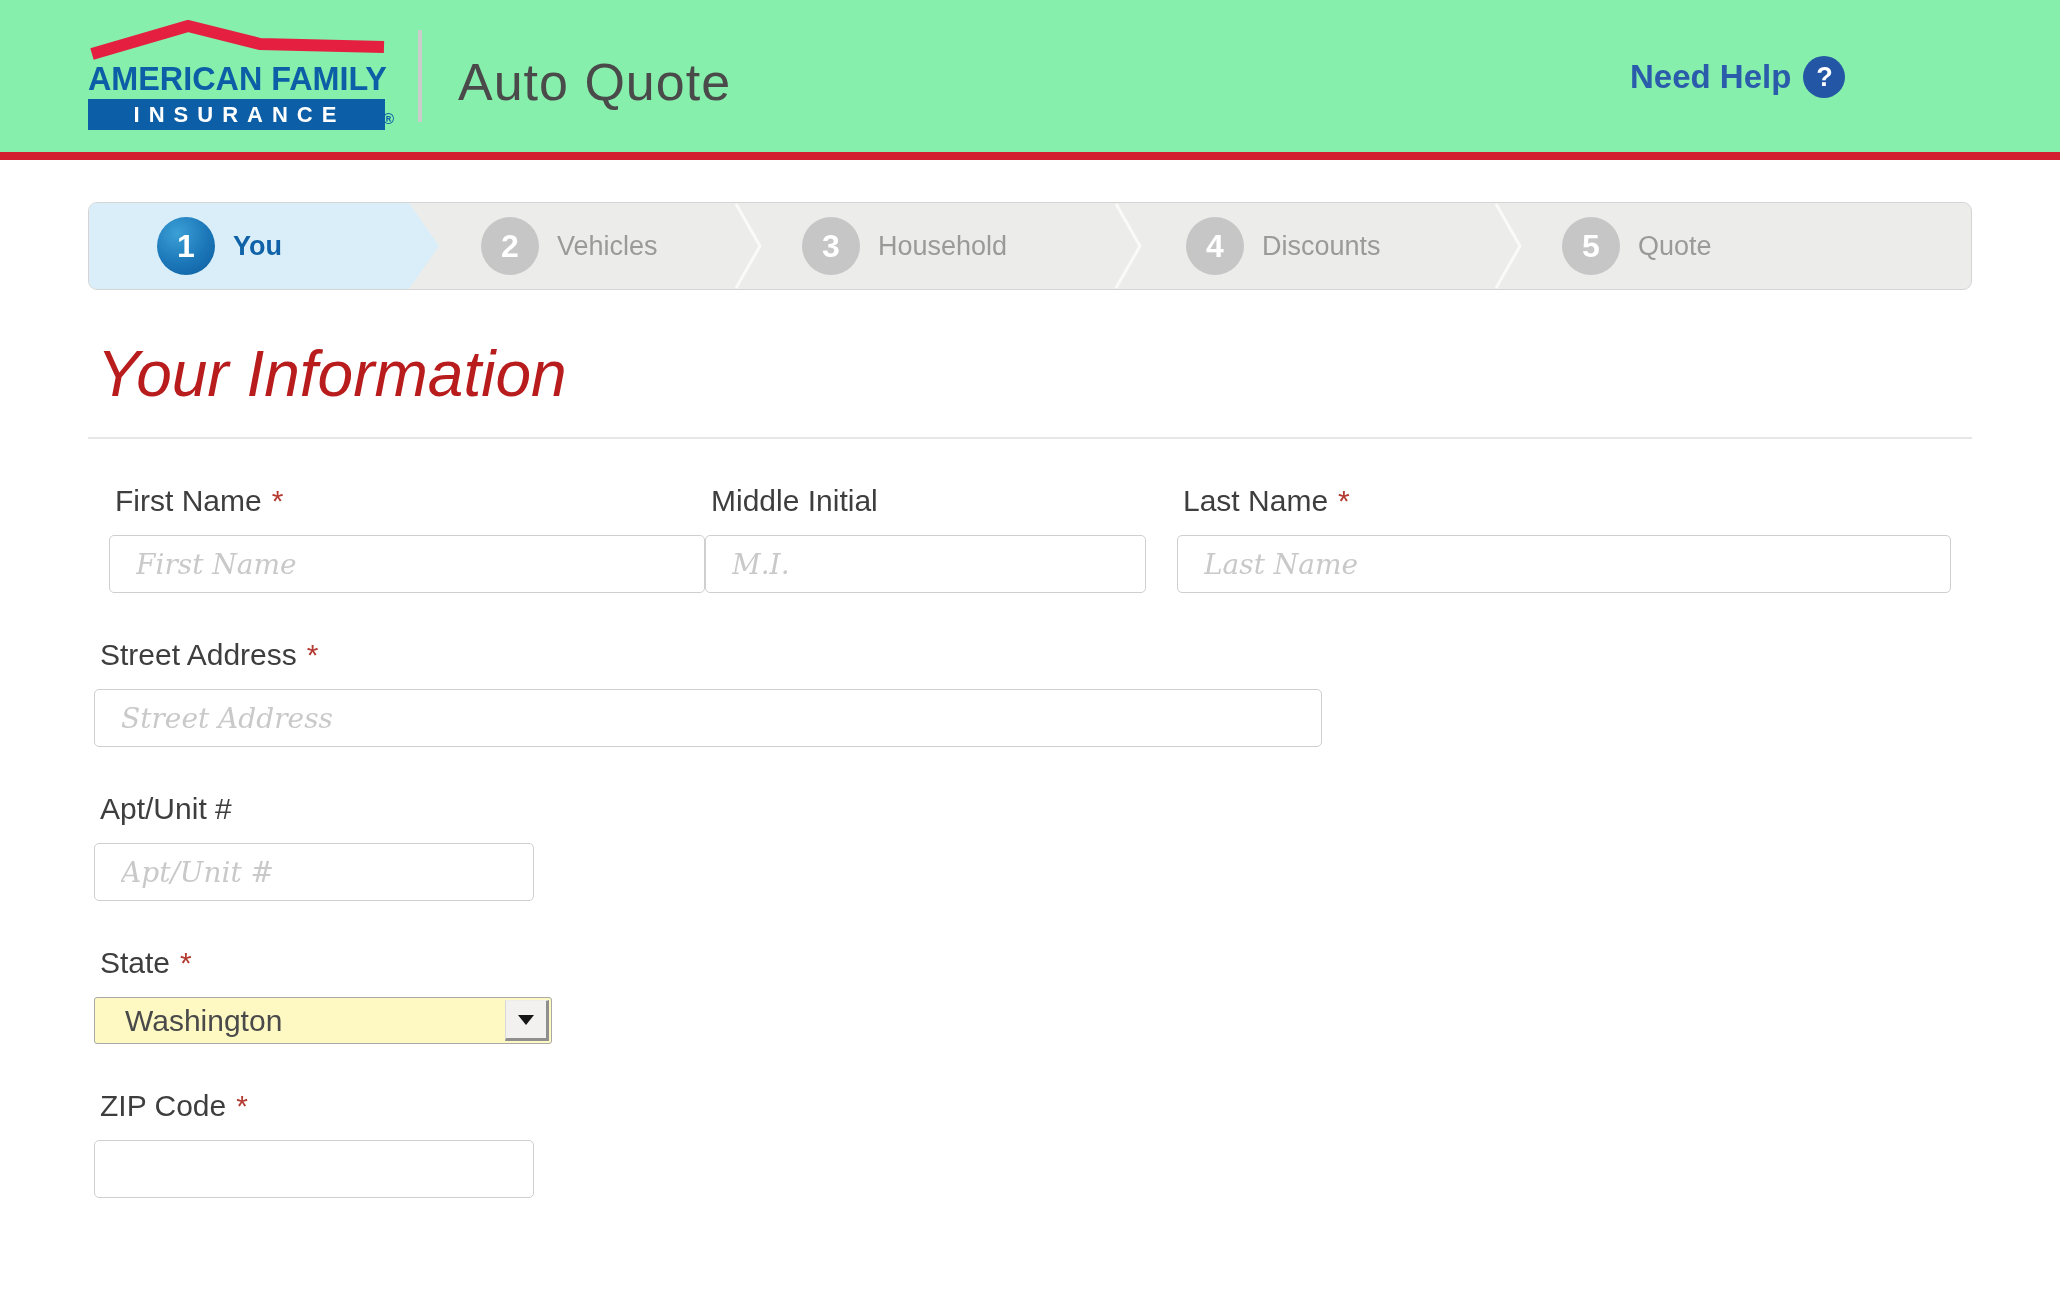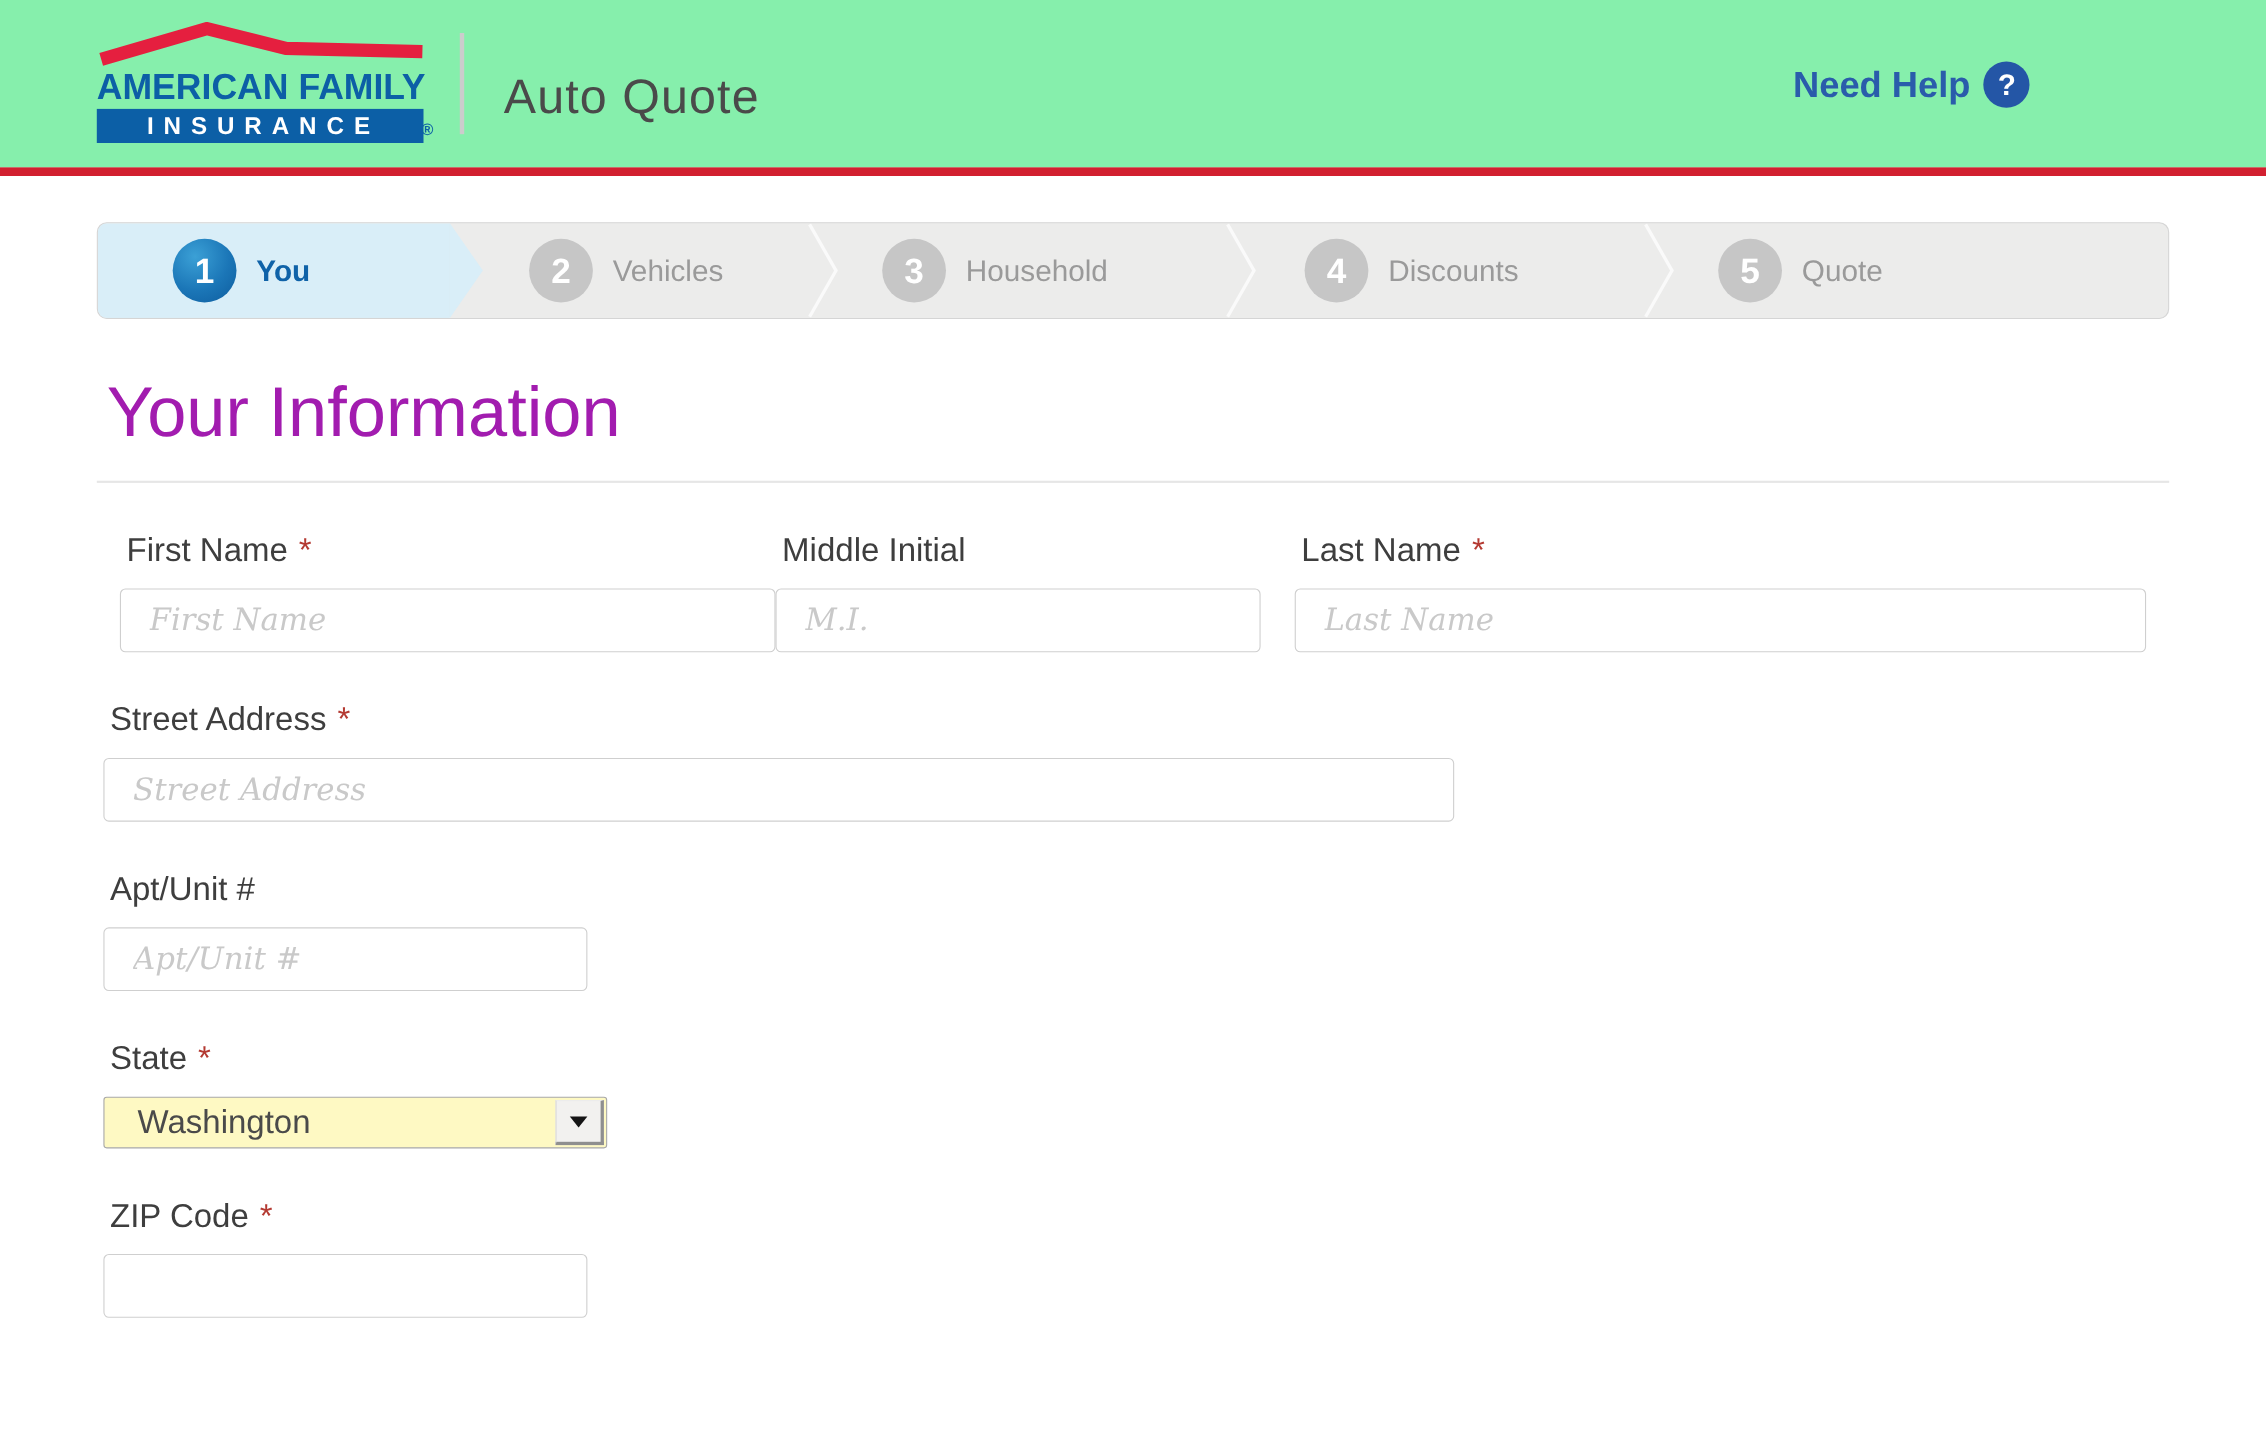--- a/index.html
+++ b/index.html
@@ -10,21 +10,21 @@
   .header { position:relative; height:152px; background:#86efac; }
   .logo { position:absolute; left:88px; top:20px; width:300px; }
   .logo-roof { display:block; width:300px; height:40px; }
   .logo-name { color:#0c5fa6; font-weight:bold; font-size:33px; letter-spacing:0px;
                white-space:nowrap; line-height:38px; transform:scaleX(0.98); transform-origin:left; }
   .logo-bar { position:relative; margin-top:1px; width:297px; height:31px; background:#0c5fa6;
               color:#fff; font-weight:bold; font-size:22px; line-height:31px;
               text-align:center; letter-spacing:9px; padding-left:6px; }
   .logo-reg { position:absolute; right:-18px; bottom:-4px; color:#0c5fa6; font-size:15px; }
   .header-divider { position:absolute; left:418px; top:30px; width:4px; height:92px; background:#ccc; }
-  .header-title { position:absolute; left:458px; top:64px; font-size:44px; letter-spacing:1px; color:#4a4a4a; }
+  .header-title { position:absolute; left:458px; top:52px; font-size:52px; letter-spacing:1px; color:#4a4a4a; }
   .need-help { position:absolute; left:1630px; top:56px; display:flex; align-items:center; gap:12px;
                color:#2a5cab; font-weight:bold; font-size:33px; cursor:pointer; text-decoration:none; }
   .help-icon { width:42px; height:42px; border-radius:50%; background:#2456a6; color:#fff;
                font-size:27px; font-weight:bold; display:flex; align-items:center; justify-content:center; }
   .red-line { height:8px; background:#d22030; }
 
   
   .stepper { margin:42px 88px 0 88px; height:88px; display:flex; background:#ececeb;
              border:1px solid #d5d5d5; border-radius:9px; overflow:hidden; position:relative; }
   .step { display:flex; align-items:center; padding-left:56px; position:relative; height:100%; }
@@ -38,21 +38,21 @@
                    border-left:30px solid #d9eef8; z-index:4; }
   .sep { position:absolute; left:-13px; top:0; height:86px; width:30px; z-index:2; }
   .badge { width:58px; height:58px; border-radius:50%; color:#fff; font-size:32px; font-weight:bold;
            display:flex; align-items:center; justify-content:center; flex:0 0 auto; }
   .badge-active { background:radial-gradient(circle at 35% 28%, #3ba0d6 0%, #1b76b7 55%, #0d5c9e 100%); }
   .badge-gray { background:#c6c6c6; }
   .step-label { margin-left:18px; font-size:27px; color:#9a9a9a; }
   .step-1 .step-label { color:#0f62a8; font-weight:bold; }
 
   
-  .section-heading { margin:52px 88px 0 97px; font-size:64px; line-height:64px; color:#a21caf; }
+  .section-heading { margin:52px 88px 0 97px; font-size:64px; line-height:64px; color:#b91c1c;font-style:italic; }
   .section-divider { margin:31px 88px 0 88px; border-top:2px solid #e6e6e6; }
 
   .form { margin:0 94px; }
   .row { margin-top:42px; }
   .names-row { display:flex;justify-content:center; }
   .col-mi { }
   .col-ln { margin-left:31px; }
   .field-label { font-size:30px; line-height:40px; color:#3e3e3e; padding-left:6px; white-space:nowrap; }
   .req { color:#b43a32; margin-left:10px; }
   .text-input { display:block; margin-top:14px; height:58px; border:1px solid #cfcfcf; border-radius:5px;

